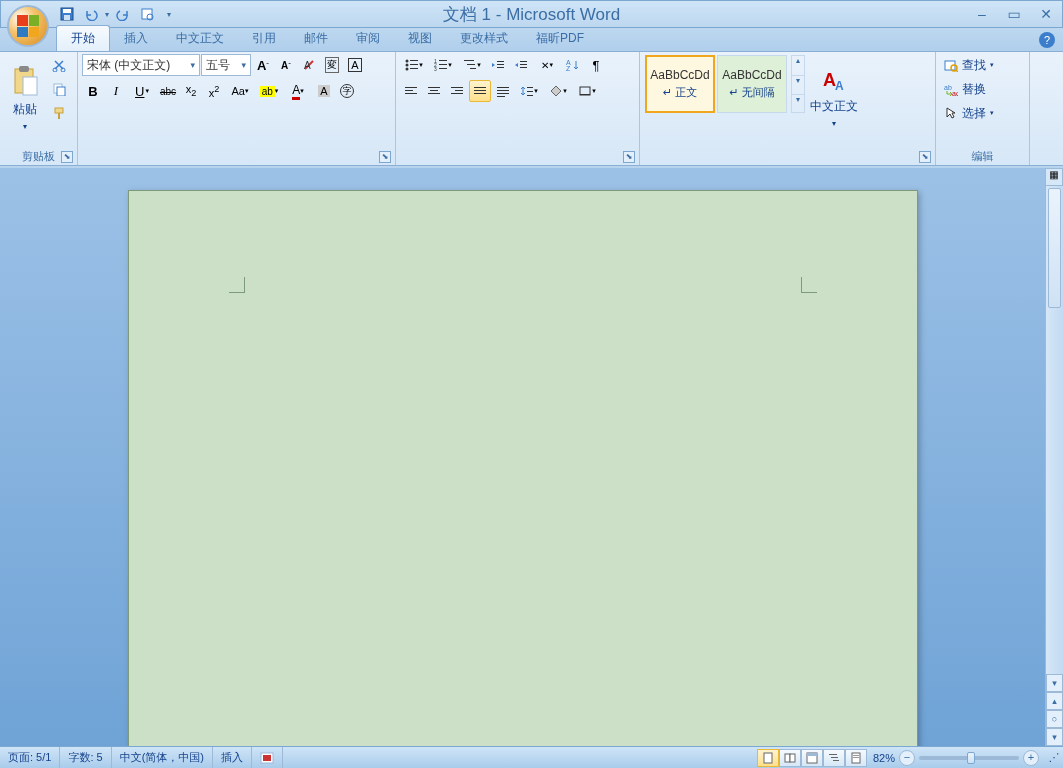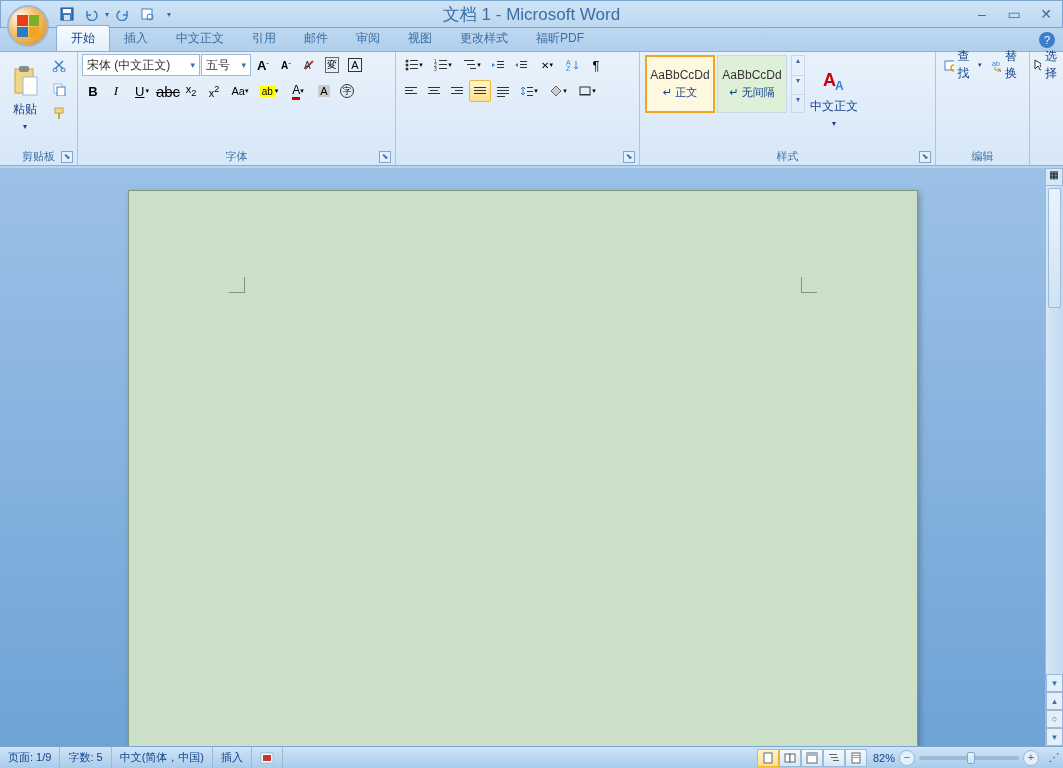--- a/index.html
+++ b/index.html
@@ -207,21 +207,21 @@
             <b style="font-size:13px">B</b>
           </div>
         <div class="smbtn">
             <i style="font-size:13px;font-family:serif">I</i>
           </div>
         <div class="smbtn" style="width:28px">
             <u style="font-size:13px">U</u>
             <span style="font-size:7px;margin-left:1px">▾</span>
           </div>
         <div class="smbtn">
-            <span style="text-decoration:line-through;font-size:15px">abc</span>
+            <span style="text-decoration:line-through;font-size:10px">abc</span>
           </div>
         <div class="smbtn">
             <span style="font-size:11px">x<sub>2</sub></span>
           </div>
         <div class="smbtn">
             <span style="font-size:11px">x<sup>2</sup></span>
           </div>
         <div class="smbtn" style="width:28px">
             <span style="font-size:11px">Aa</span>
             <span style="font-size:7px">▾</span>
@@ -235,21 +235,20 @@
             <span style="font-size:7px">▾</span>
           </div>
         <div class="smbtn">
             <span style="background:#ccc;font-size:11px;padding:0 2px">A</span>
           </div>
         <div class="smbtn">
             <span style="border:1px solid #333;border-radius:50%;width:14px;height:14px;display:inline-flex;align-items:center;justify-content:center;font-size:9px">字</span>
           </div>
       </div>
     </div>
-    <div class="group-label">字体</div>
     <div class="group-launcher">⬊</div>
   </div>
 
   <div class="group" style="width:244px">
     <div class="group-body" style="flex-direction:column;gap:4px;width:100%">
       <div class="row">
         <div class="smbtn" style="width:28px">
             <svg width="14" height="12">
               <circle cx="2" cy="2" r="1.5" fill="#333"></circle>
               <rect x="5" y="1" width="8" height="1" fill="#333"></rect>
@@ -393,26 +392,25 @@
       </div>
       <div class="bigbtn" style="width:52px">
         <svg width="26" height="26">
             <text x="2" y="18" font-size="18" fill="#c00" font-weight="bold">A</text>
             <text x="14" y="22" font-size="12" fill="#3d7ecc" font-weight="bold">A</text>
           </svg>
         <span>中文正文</span>
         <span style="font-size:8px">▾</span>
       </div>
     </div>
-    <div class="group-label">样式</div>
     <div class="group-launcher">⬊</div>
   </div>
 
   <div class="group" style="width:94px">
-    <div class="group-body" style="flex-direction:row;width:100%">
+    <div class="group-body" style="flex-direction:column;width:100%">
       <div class="edit-item">
         <svg width="14" height="14">
             <rect x="1" y="3" width="10" height="9" fill="#fff" stroke="#3d7ecc"></rect>
             <circle cx="10" cy="10" r="3" fill="none" stroke="#e0a000" stroke-width="1.5"></circle>
             <path d="M12 12 L14 14" stroke="#e0a000" stroke-width="1.5"></path>
           </svg>
         <span>查找</span>
           <span style="font-size:7px;margin-left:auto">▾</span>
       </div>
       <div class="edit-item">
@@ -452,21 +450,21 @@
     <div class="scroll-arrow">▾</div>
     <div class="browse-box">
       <div class="scroll-arrow">▴</div>
       <div class="scroll-arrow">○</div>
       <div class="scroll-arrow">▾</div>
     </div>
   </div>
 </div>
 
 <div class="statusbar">
-  <div class="status-seg">页面: 1/9</div>
+  <div class="status-seg">页面: 5/1</div>
   <div class="status-seg">字数: 5</div>
   <div class="status-seg">中文(简体，中国)</div>
   <div class="status-seg">插入</div>
   <div class="status-seg">
       <svg width="14" height="12">
         <rect x="1" y="1" width="12" height="10" fill="#fff" stroke="#9db9d8"></rect>
         <rect x="3" y="3" width="8" height="6" fill="#c33"></rect>
       </svg>
     </div>
   <div class="view-btns">

